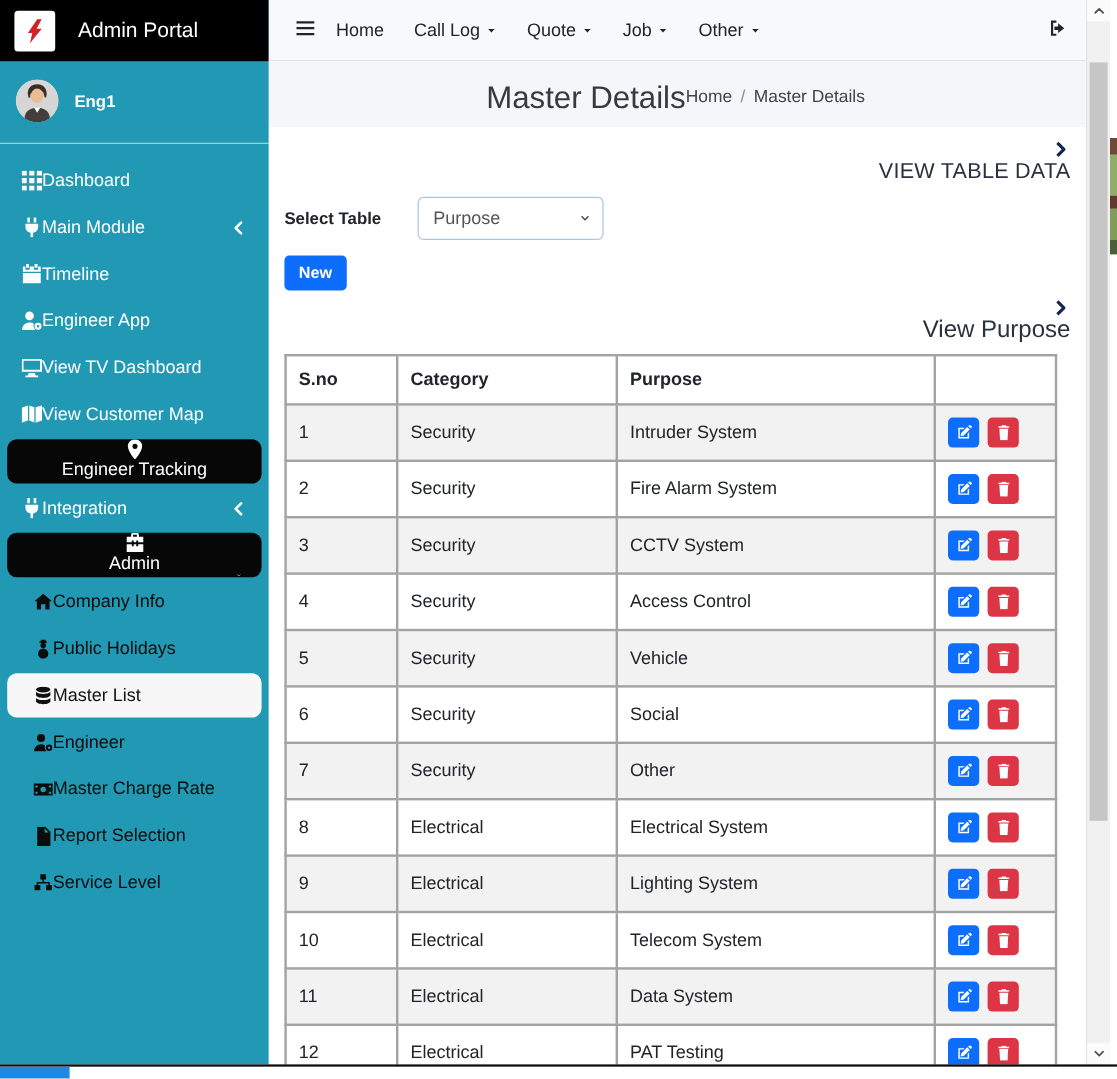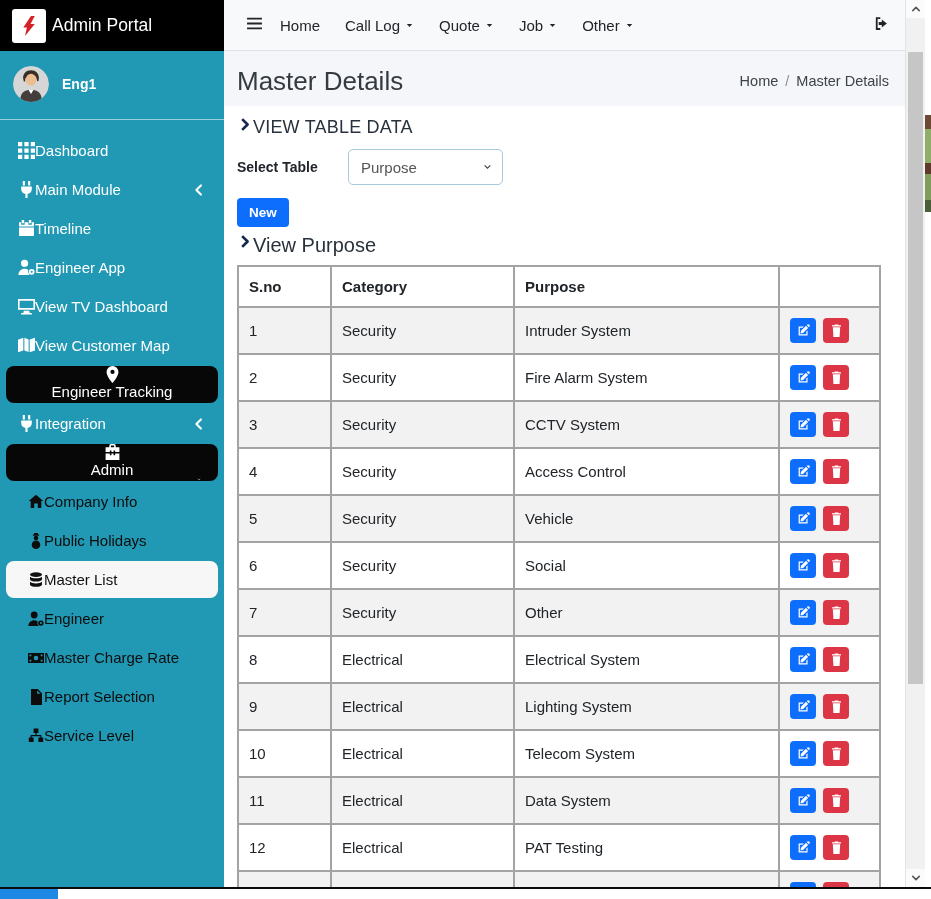--- a/index.html
+++ b/index.html
@@ -3,21 +3,21 @@
 <meta charset="utf-8">
 <style>
   * { box-sizing: border-box; margin: 0; padding: 0; }
   html,body { background:#fff; }
   body { font-family: "Liberation Sans", sans-serif; }
   #screen { position:relative; width:931px; height:899px; overflow:hidden; background:#fff; }
 
   
   .sidebar { position:absolute; left:0; top:0; width:224px; height:887px;
              background:var(--sidebar_teal,#2199b4); overflow:hidden; }
-  .sidebar-header { height:51px; background:#000; display:flex; align-items:center; padding:0 12px; gap:6px; }
+  .sidebar-header { height:51px; background:#000; display:flex; align-items:center; padding:0 12px; gap:19px; }
   .logo-box { width:34px; height:34px; background:#fff; border-radius:3px; display:flex; align-items:center; justify-content:center; flex:0 0 auto; }
   .logo-box svg { width:20px; height:26px; fill:#d32127; }
   .brand { color:#fff; font-size:17.5px; }
   .user-panel { display:flex; align-items:center; gap:13px; padding:15px 13px 17px;
                 border-bottom:1px solid rgba(255,255,255,.55); }
   .avatar { width:36px; height:36px; border-radius:50%; overflow:hidden; flex:0 0 auto; }
   .user-name { color:#fff; font-size:14px; font-weight:bold; }
   .nav-list { padding:11px 0 0; display:flex; flex-direction:column; }
   .nav-item { height:37px; margin:1px 6px; border-radius:8px; display:flex; align-items:center;
               color:#fff; padding:0 12px; font-size:15px; cursor:pointer; }
@@ -35,28 +35,28 @@
   .hamburger svg { width:17px; height:17px; fill:#212529; }
   .tn-item { display:flex; align-items:center; gap:5px; margin-right:25px; color:#212529; font-size:15px;
              cursor:pointer; text-decoration:none; }
   .tn-caret { width:9px; height:9px; fill:#212529; }
   .signout-btn { margin-left:auto; background:none; border:none; cursor:pointer; width:22px; height:22px; }
   .signout-btn svg { width:17px; height:17px; fill:#212529; }
 
   
   .content { position:absolute; left:224px; top:51px; width:681px; height:836px;
              background:#f4f6f9; display:flex; flex-direction:column; overflow:hidden; }
-  .content-header { display:flex; justify-content:space-between; align-items:flex-start;
+  .content-header { display:flex; justify-content:center; align-items:flex-start;
                     padding:15px 16px 9px 13px; }
   .page-title { font-size:26px; font-weight:500; color:#343a40; }
   .breadcrumb { display:flex; gap:7px; font-size:14.5px; margin-top:7px; color:#3d434a; }
   .breadcrumb .sep { color:#8a9099; }
   .card { flex:1; background:#fff; padding:9px 13px 0; }
 
-  .section-title { display:flex; align-items:flex-start; color:#29323c; }
+  .section-title { display:flex; align-items:flex-end; color:#29323c;flex-direction:column; }
   .section-title .chev { width:15px; height:15px; color:#14274e; margin-right:1px; }
   .st-viewtable { font-size:18px; font-weight:500; letter-spacing:.2px; margin-top:2px; }
   .st-viewpurpose { font-size:20px; font-weight:500; margin-top:7px; }
 
   .form-row { display:flex; align-items:center; margin-top:11px; }
   .form-label { font-size:14px; font-weight:bold; color:#212529; width:111px; }
   .select-wrap { position:relative; width:155px; }
   .select-wrap select { width:155px; height:36px; border:1px solid #a6c9dd; border-radius:5px;
         background:#fff; font-size:15px; color:#555; padding:0 28px 0 12px;
         appearance:none; -webkit-appearance:none; font-family:"Liberation Sans",sans-serif; cursor:pointer; }

